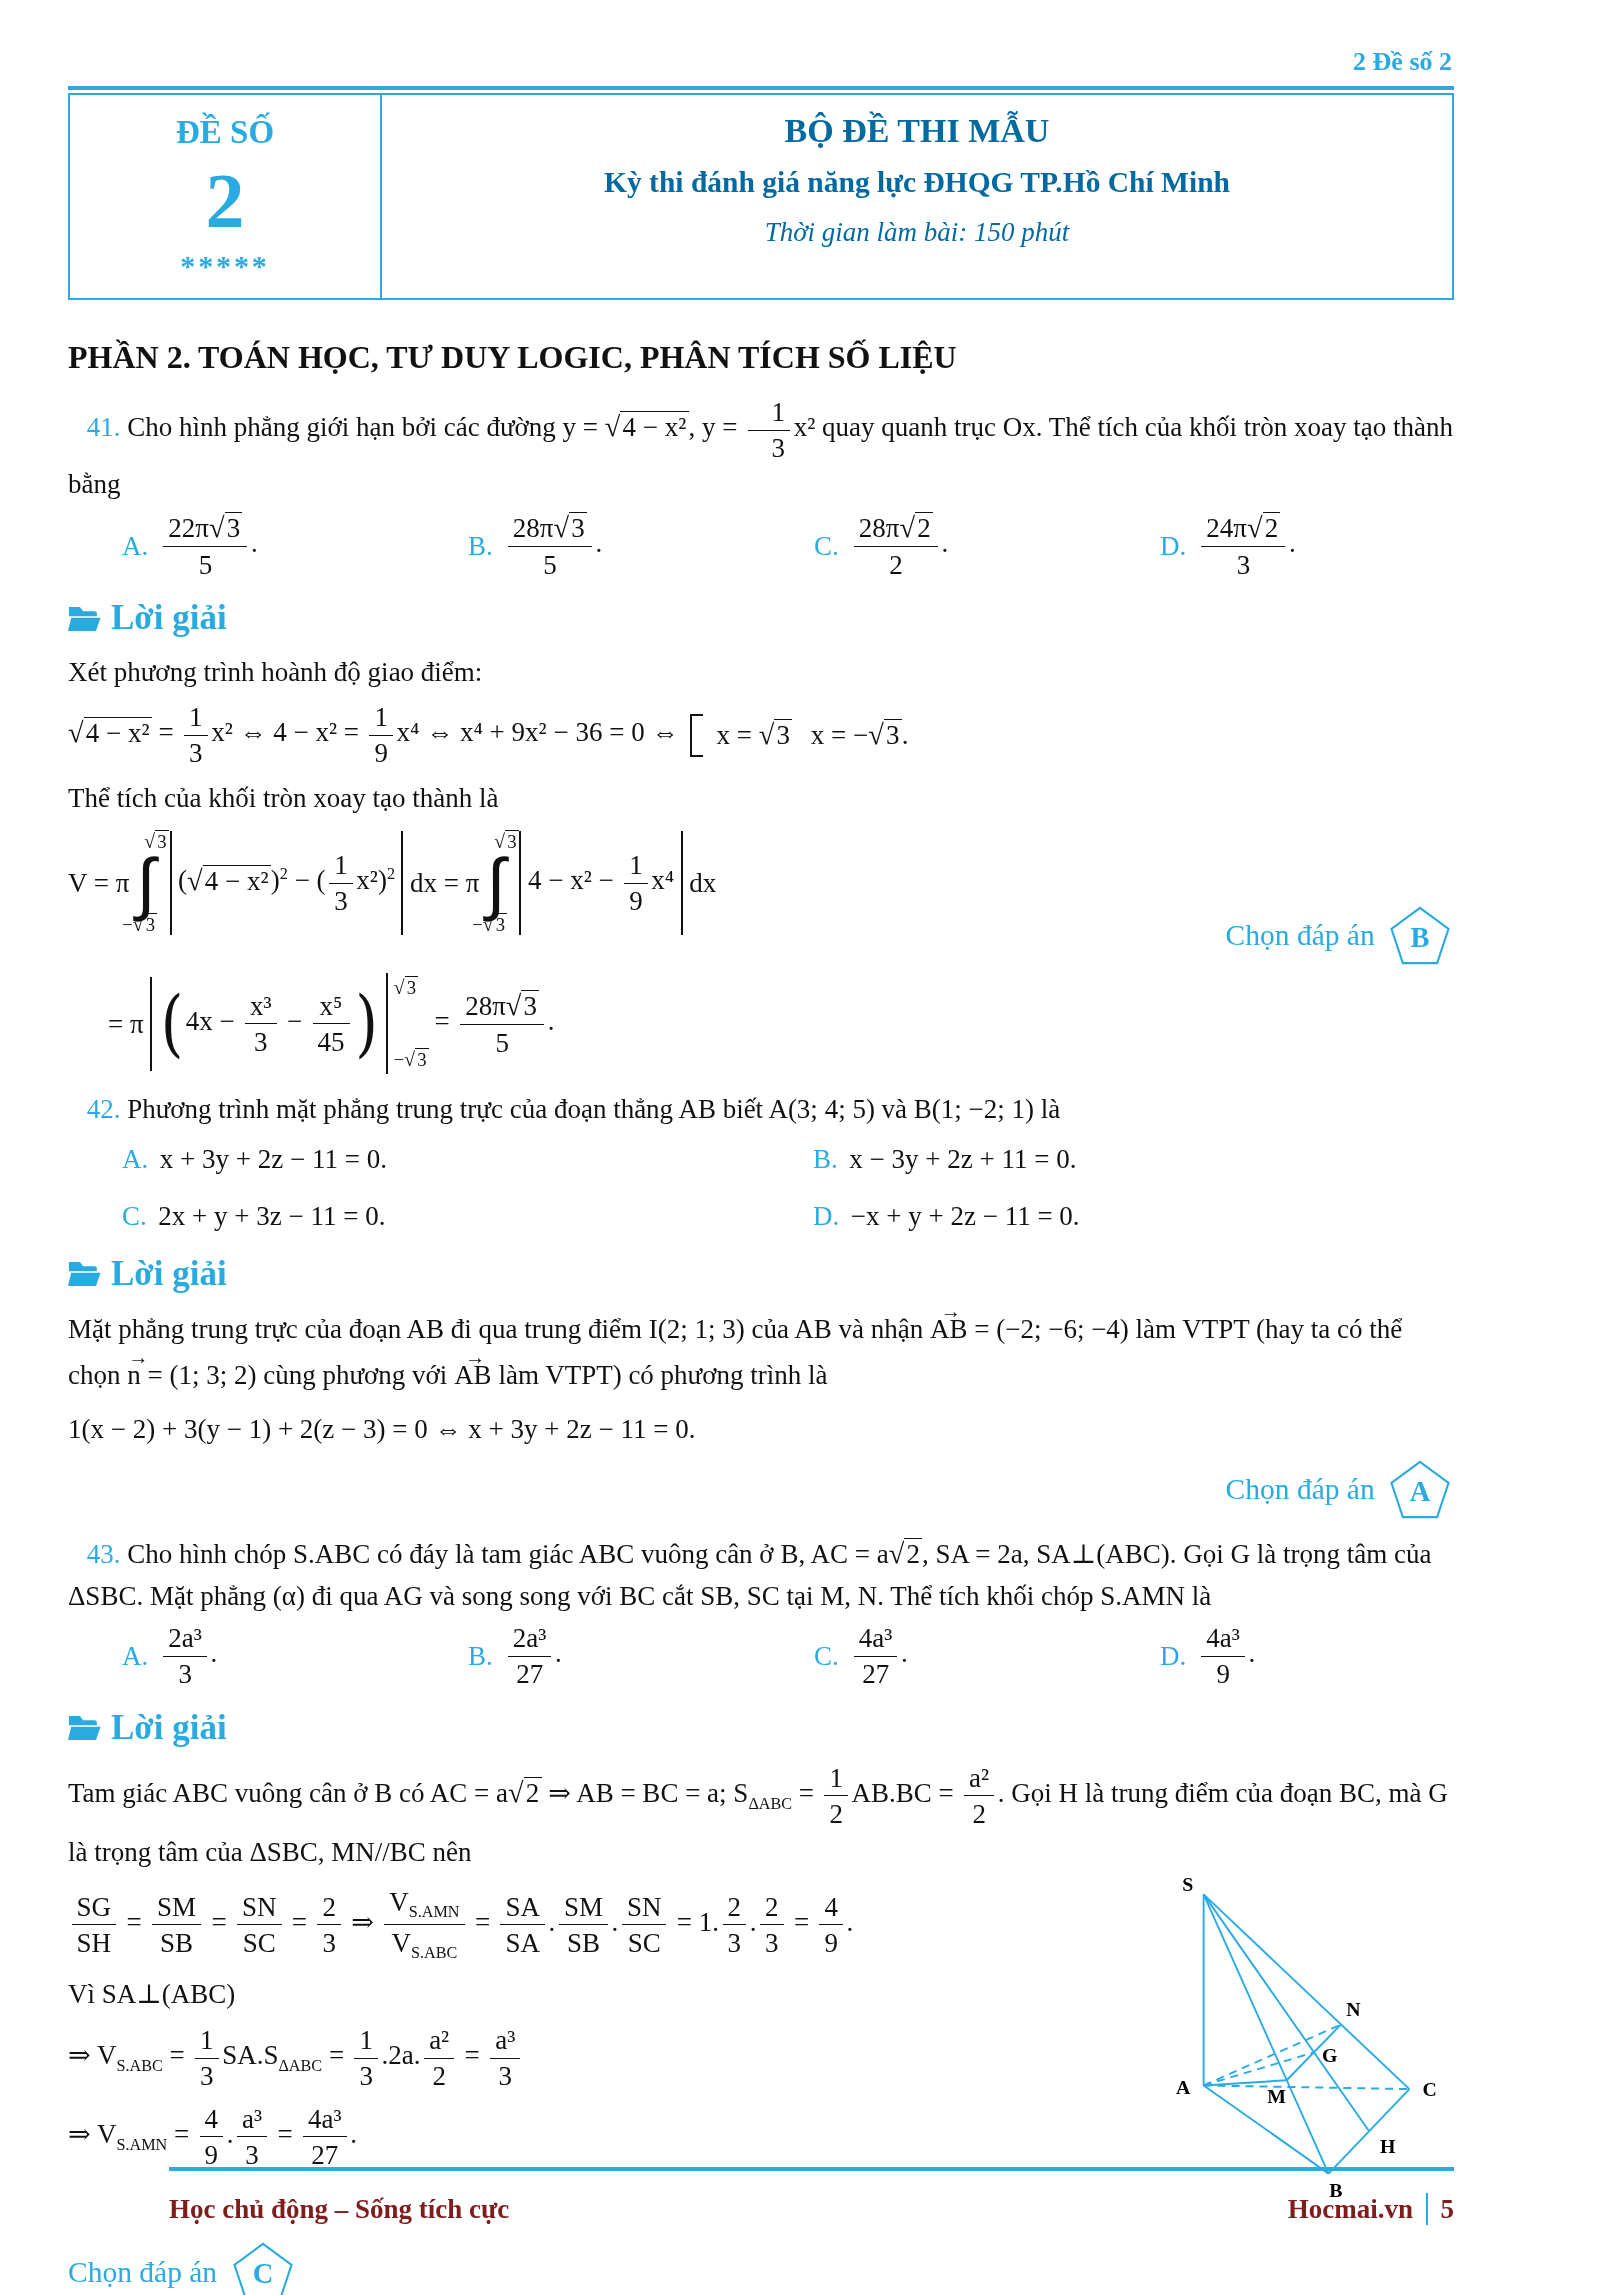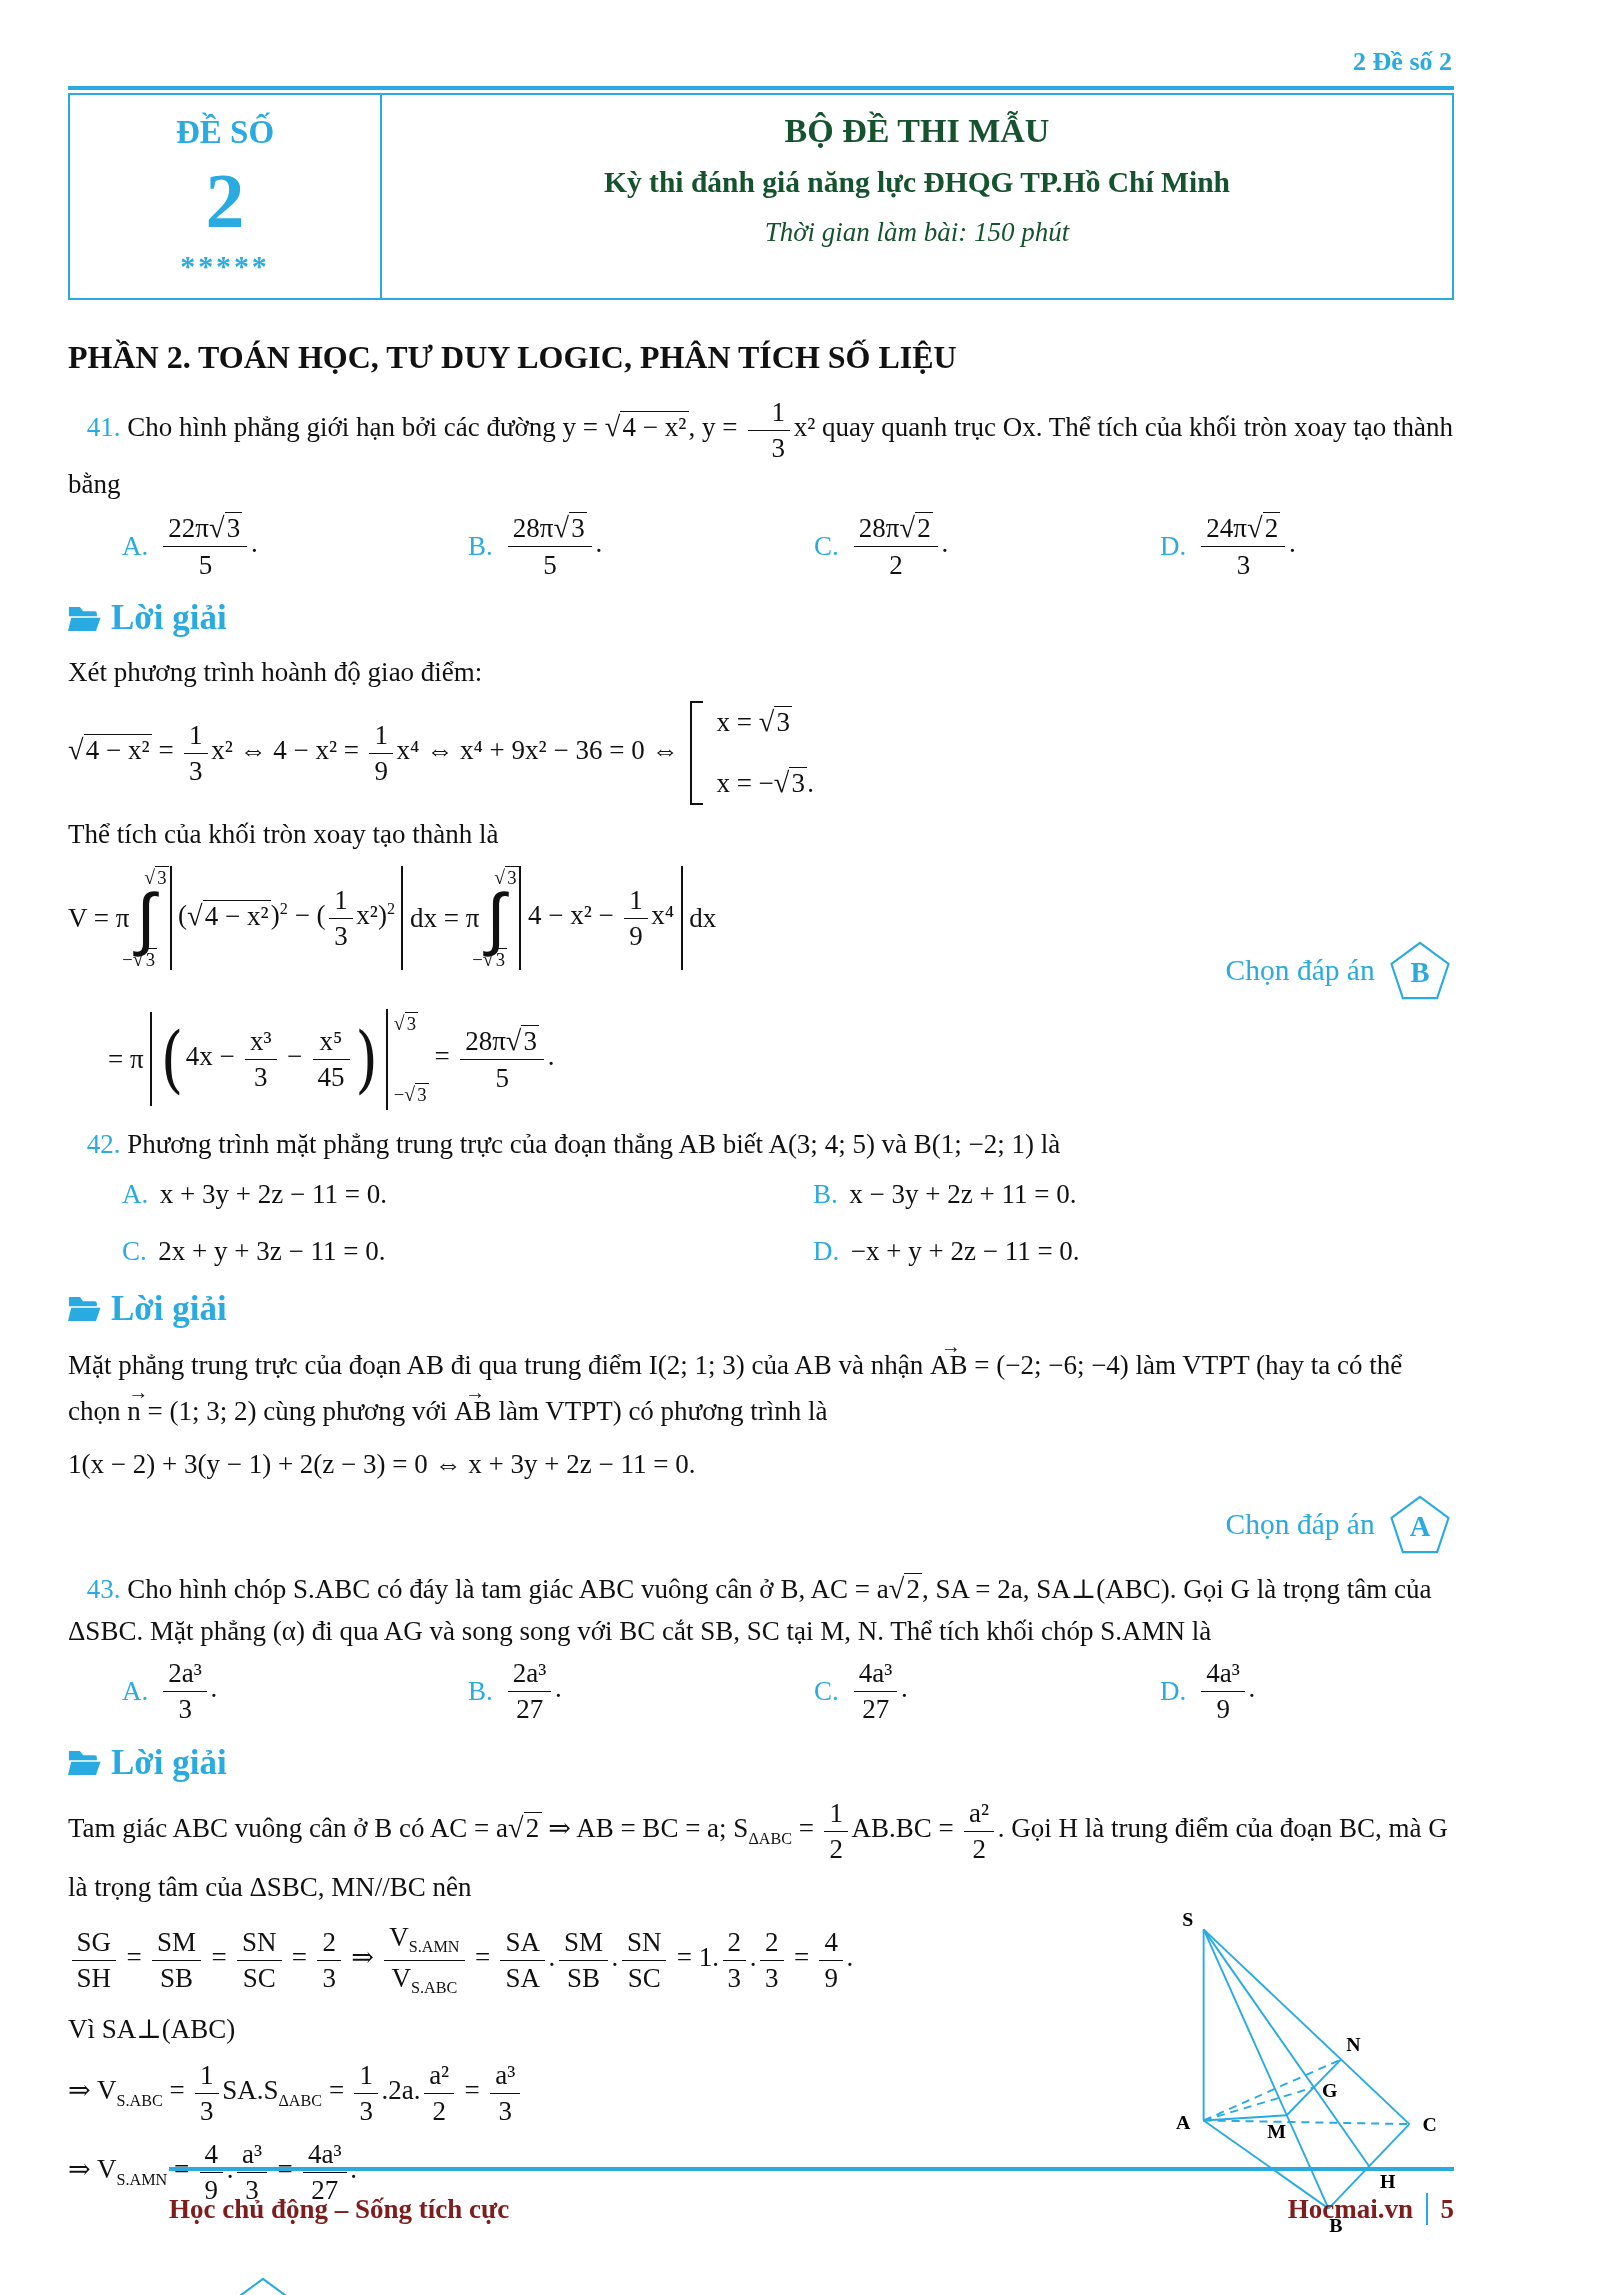--- a/index.html
+++ b/index.html
@@ -14,21 +14,21 @@
   
   .corner { position:absolute; top:42px; right:164px; color:#29ABE2; font-weight:bold; font-size:26px; }
 
   
   .hbox-toprule { height:3.6px; background:#29ABE2; margin-bottom:3.6px; }
   .hbox { display:flex; border:2.9px solid #29ABE2; }
   .hbox-left { width:310px; border-right:2.9px solid #29ABE2; text-align:center; color:#29ABE2; padding:13px 0 10px; }
   .hl-title { font-size:33px; font-weight:bold; }
   .hl-num   { font-size:78px; font-weight:bold; line-height:1.1; }
   .hl-stars { font-size:30px; font-weight:bold; letter-spacing:2.9px; }
-  .hbox-right { flex:1; text-align:center; color:#14532d; padding:10px 21.6px 8.6px; }
+  .hbox-right { flex:1; text-align:center; color:#0369a1; padding:10px 21.6px 8.6px; }
   .hr-title { font-size:34px; font-weight:bold; }
   .hr-sub   { font-size:29.5px; font-weight:bold; margin-top:4.3px; }
   .hr-time  { font-size:27px; font-style:italic; margin-top:7.2px; }
   .hr-note  { font-size:27px; font-style:italic; margin-top:5.8px; }
 
   .part-title { font-size:32px; font-weight:bold; margin:33px 0 13px; }
 
   .qline { margin:14.4px 0 5.8px; text-indent:18.7px; }
   .qnum { color:#29ABE2; }
 
@@ -53,21 +53,21 @@
   .sqrt { white-space:nowrap; }
   .sqrt-sign { font-size:1.05em; }
   .rad { border-top:1.8px solid #111; padding:0 2.2px; }
   sub { font-size:0.6em; }
   sup { font-size:0.6em; }
   .vec { position:relative; display:inline-block; }
   .vec-arrow { position:absolute; left:8%; right:-4%; top:-0.66em; font-size:0.75em; text-align:center; }
 
   .cases { display:inline-flex; align-items:center; margin-left:11.5px; }
   .cases-bracket { align-self:stretch; width:11.5px; border-left:2.5px solid #111; border-top:2.5px solid #111; border-bottom:2.5px solid #111; margin-right:13px; }
-  .cases-body { display:flex; flex-direction:column; gap:18.7px; }
+  .cases-body { display:flex; gap:18.7px; }
 
   .integral { display:inline-flex; flex-direction:column; align-items:center; margin:0 5.8px; }
   .int-sym { font-size:69px; line-height:0.85; font-family:"DejaVu Sans",sans-serif; font-weight:200; }
   .int-upper { font-size:18.7px; align-self:flex-end; margin-right:-11.5px; margin-bottom:-2.9px; }
   .int-lower { font-size:18.7px; align-self:flex-start; margin-left:-13px; margin-top:-2.9px; }
 
   .tallbar { width:0; border-left:2.2px solid #111; height:104px; margin:0 6.5px; }
   .tallbar.h2 { height:94px; }
   .bigparen { font-size:215%; font-weight:100; line-height:0.6; display:inline-block; transform:scaleY(1.25); margin:0 2.2px; font-family:"DejaVu Serif",serif; }
   .evalwrap { display:inline-flex; align-items:stretch; height:101px; margin:0 5.8px; }

